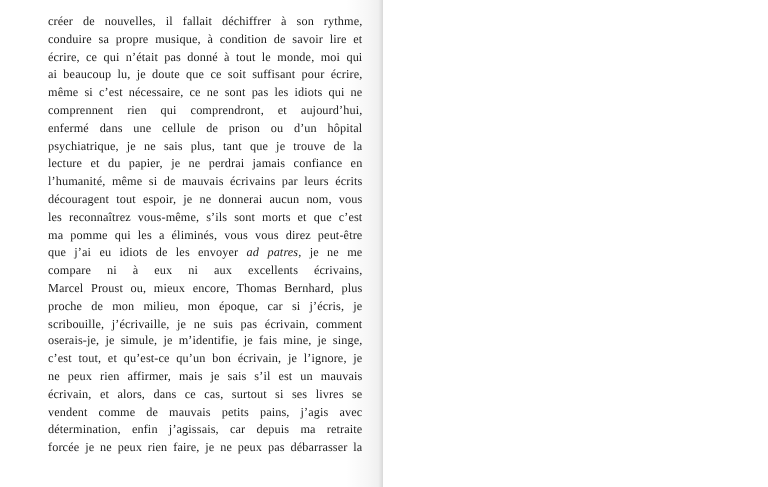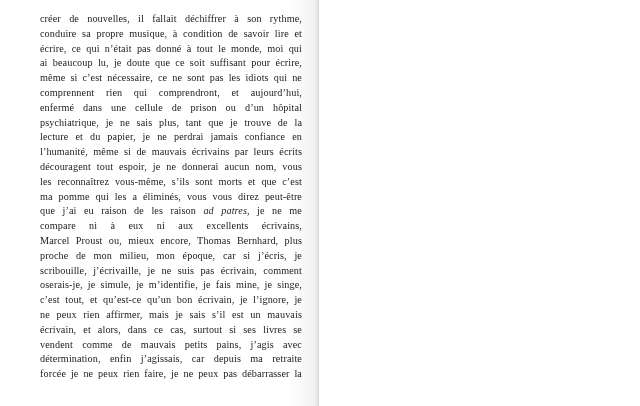--- a/index.html
+++ b/index.html
@@ -70,21 +70,21 @@
         <div class="line j"><span>ai beaucoup lu, je doute que ce soit suffisant pour écrire,</span></div>
         <div class="line j"><span>même si c’est nécessaire, ce ne sont pas les idiots qui ne</span></div>
         <div class="line j"><span>comprennent rien qui comprendront, et aujourd’hui,</span></div>
         <div class="line j"><span>enfermé dans une cellule de prison ou d’un hôpital</span></div>
         <div class="line j"><span>psychiatrique, je ne sais plus, tant que je trouve de la</span></div>
         <div class="line j"><span>lecture et du papier, je ne perdrai jamais confiance en</span></div>
         <div class="line j"><span>l’humanité, même si de mauvais écrivains par leurs écrits</span></div>
         <div class="line j"><span>découragent tout espoir, je ne donnerai aucun nom, vous</span></div>
         <div class="line j"><span>les reconnaîtrez vous-même, s’ils sont morts et que c’est</span></div>
         <div class="line j"><span>ma pomme qui les a éliminés, vous vous direz peut-être</span></div>
-        <div class="line j"><span>que j’ai eu raison de les raison </span><i>ad patres</i><span>, je ne me</span></div>
+        <div class="line j"><span>que j’ai eu idiots de les envoyer </span><i>ad patres</i><span>, je ne me</span></div>
         <div class="line j"><span>compare ni à eux ni aux excellents écrivains,</span></div>
         <div class="line j"><span>Marcel Proust ou, mieux encore, Thomas Bernhard, plus</span></div>
         <div class="line j"><span>proche de mon milieu, mon époque, car si j’écris, je</span></div>
         <div class="line j"><span>scribouille, j’écrivaille, je ne suis pas écrivain, comment</span></div>
         <div class="line j"><span>oserais-je, je simule, je m’identifie, je fais mine, je singe,</span></div>
         <div class="line j"><span>c’est tout, et qu’est-ce qu’un bon écrivain, je l’ignore, je</span></div>
         <div class="line j"><span>ne peux rien affirmer, mais je sais s’il est un mauvais</span></div>
         <div class="line j"><span>écrivain, et alors, dans ce cas, surtout si ses livres se</span></div>
         <div class="line j"><span>vendent comme de mauvais petits pains, j’agis avec</span></div>
         <div class="line j"><span>détermination, enfin j’agissais, car depuis ma retraite</span></div>

